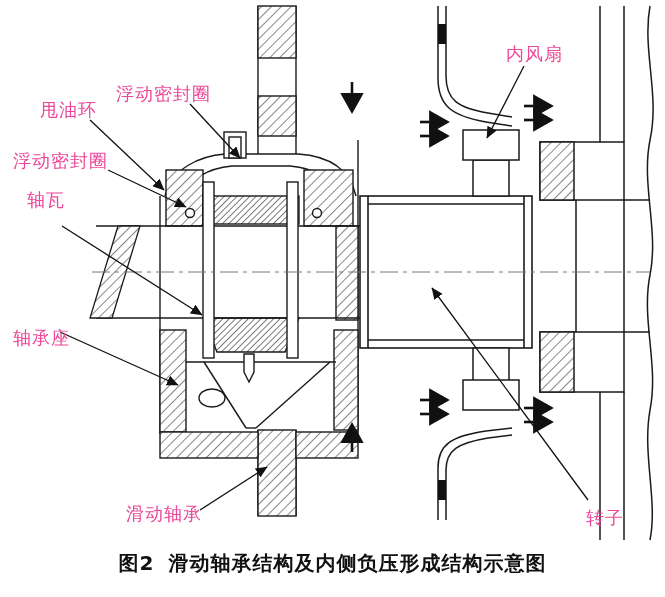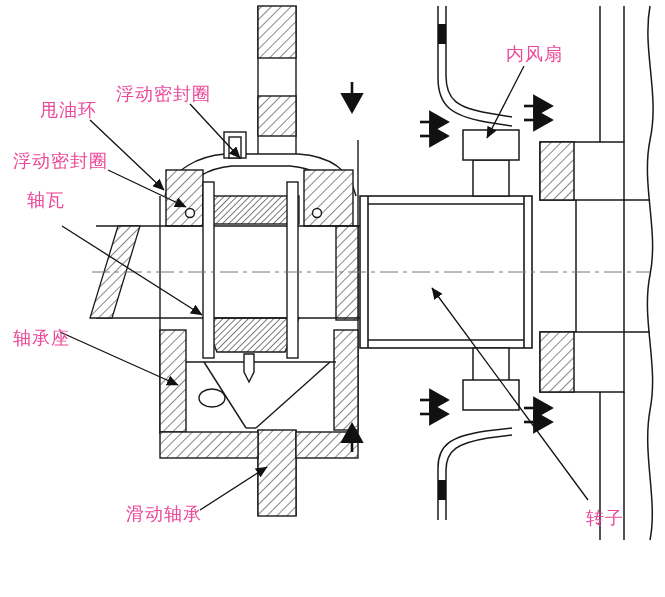--- a/index.html
+++ b/index.html
@@ -189,14 +189,17 @@
   <div class="part-label" style="left:13px;top:151px">浮动密封圈</div>
 
   <div class="part-label" style="left:27px;top:190px">轴瓦</div>
 
   <div class="part-label" style="left:13px;top:328px">轴承座</div>
 
   <div class="part-label" style="left:126px;top:504px">滑动轴承</div>
 
   <div class="part-label" style="left:586px;top:508px">转子</div>
 
+  <div class="caption">
+    <span class="cap-label">图2</span><span>滑动轴承结构及内侧负压形成结构示意图</span>
+  </div>
 
 </div>
 
 </body></html>

